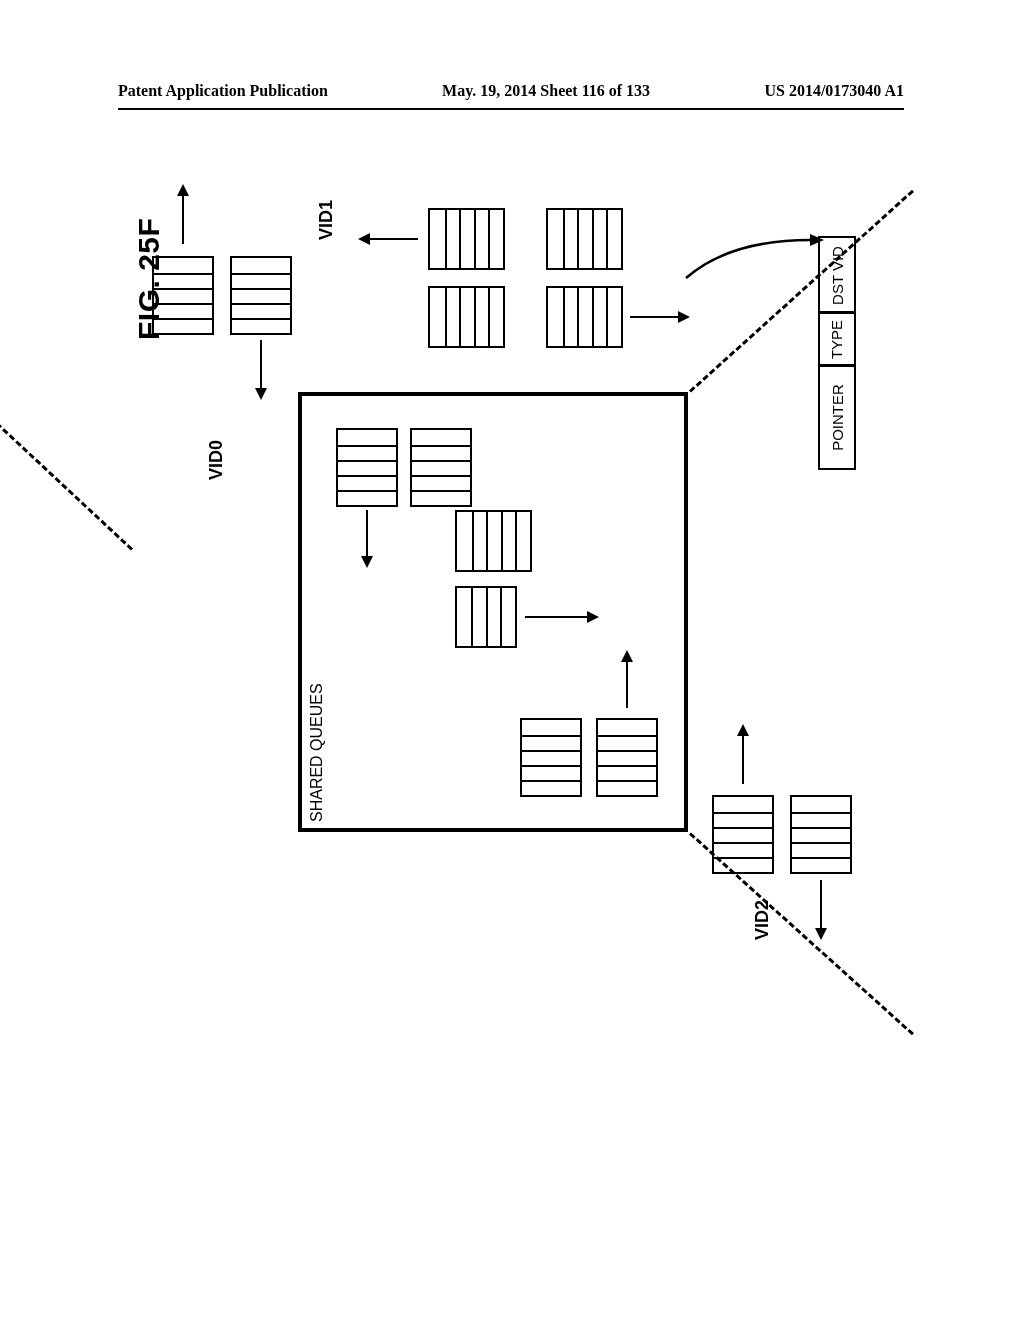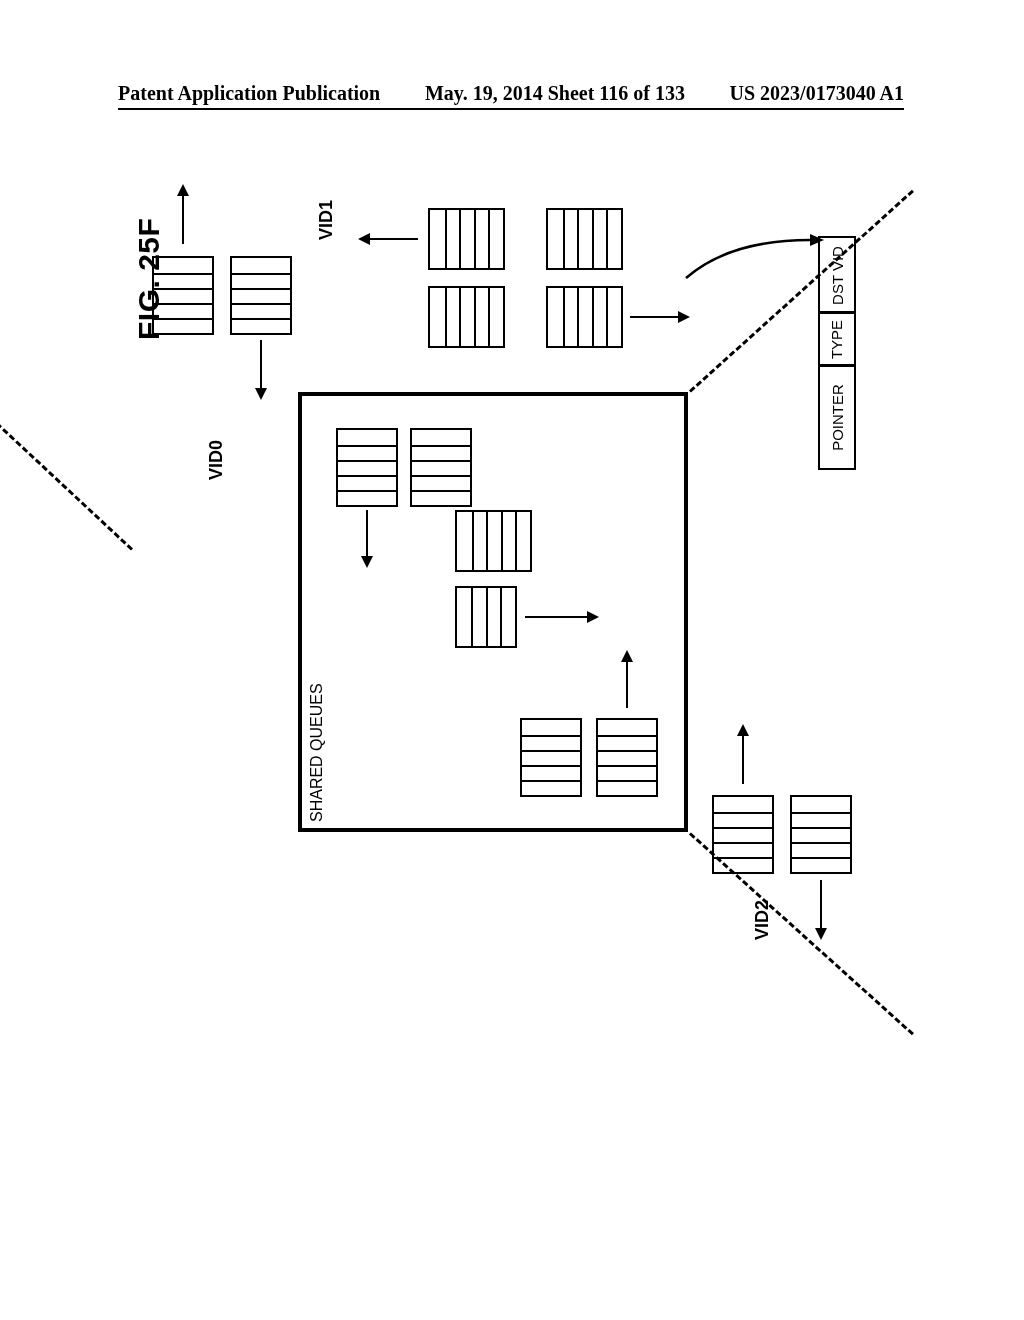--- a/index.html
+++ b/index.html
@@ -10,21 +10,21 @@
     font-family: "Times New Roman", serif;
     position: relative;
   }
   .header {
     position: absolute;
     top: 82px;
     left: 118px;
     right: 120px;
     display: flex;
     justify-content: space-between;
-    font-size: 20px;
+    font-size: 16px;
     font-weight: bold;
   }
   .header-rule {
     position: absolute;
     top: 108px;
     left: 118px;
     right: 120px;
     border-top: 2px solid #000;
   }
   .inner {
@@ -113,21 +113,21 @@
     display: flex; align-items: center; justify-content: center;
   }
   .msg-cell span { transform: rotate(-90deg); white-space: nowrap; }
 </style>
 </head>
 <body>
 
 <div class="header">
   <span>Patent Application Publication</span>
   <span>May. 19, 2014  Sheet 116 of 133</span>
-  <span>US 2023/0173040 A1</span>
+  <span>US 2014/0173040 A1</span>
 </div>
 <div class="header-rule"></div>
 
 <div class="inner">
 
   <div class="fig-title">FIG. 25F</div>
 
   <div class="box" style="left:168px; top:222px; width:390px; height:440px;"></div>
   <div class="shared-label" style="left:178px; top:652px;">SHARED QUEUES</div>
 

